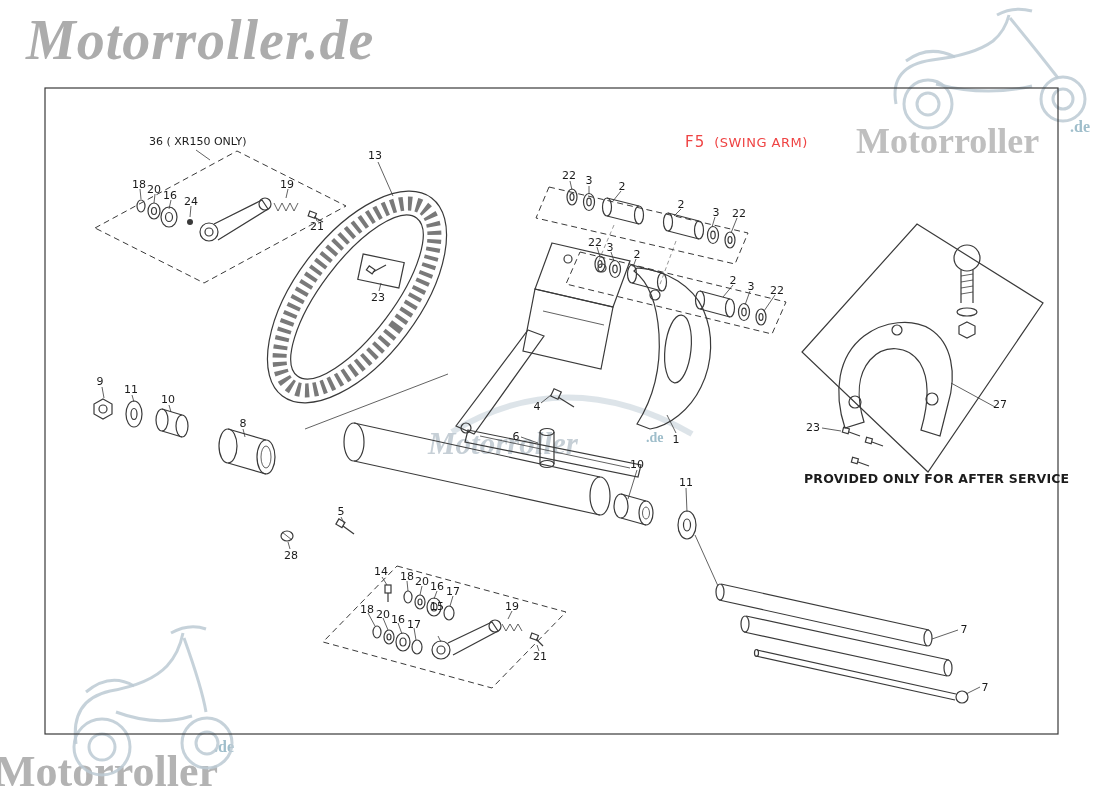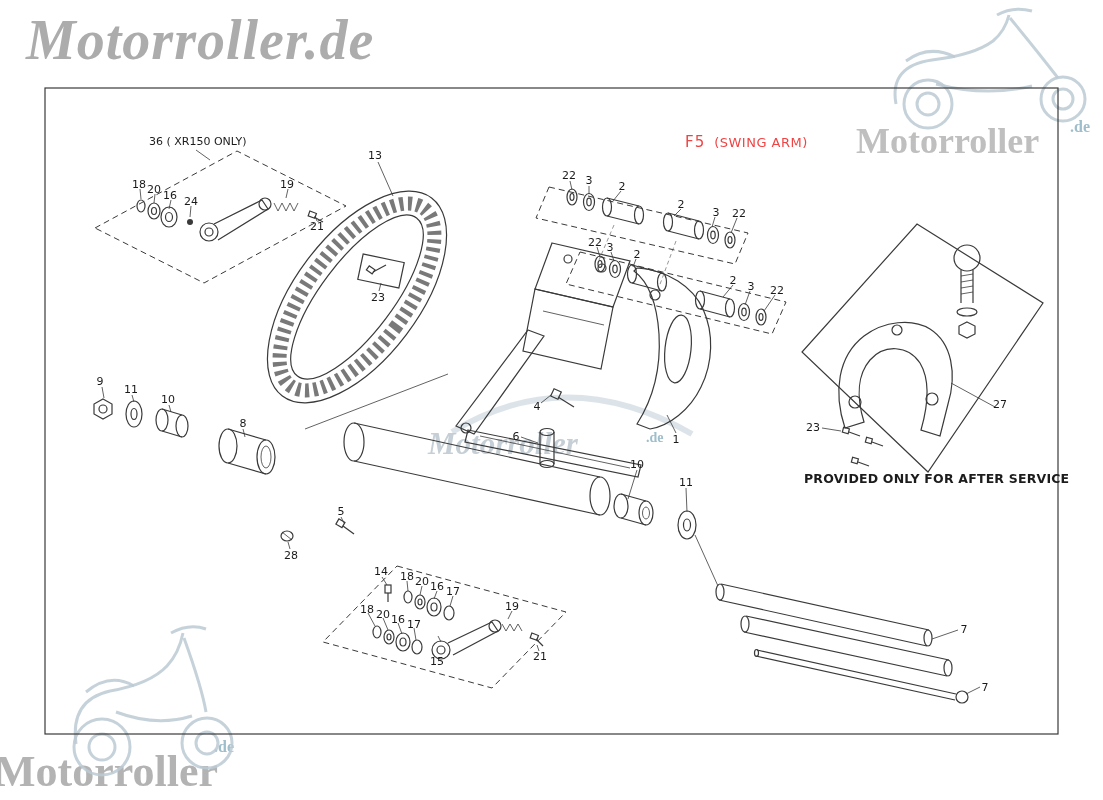--- a/index.html
+++ b/index.html
@@ -373,19 +373,19 @@
       <span class="part-label" style="left: 381px; top: 571px;">14</span>
       <span class="part-label" style="left: 407px; top: 576px;">18</span>
       <span class="part-label" style="left: 422px; top: 581px;">20</span>
       <span class="part-label" style="left: 437px; top: 586px;">16</span>
       <span class="part-label" style="left: 453px; top: 591px;">17</span>
       <span class="part-label" style="left: 512px; top: 606px;">19</span>
       <span class="part-label" style="left: 367px; top: 609px;">18</span>
       <span class="part-label" style="left: 383px; top: 614px;">20</span>
       <span class="part-label" style="left: 398px; top: 619px;">16</span>
       <span class="part-label" style="left: 414px; top: 624px;">17</span>
-      <span class="part-label" style="left: 437px; top: 661px;">15</span>
+      <span class="part-label" style="left: 437px; top: 606px;">15</span>
       <span class="part-label" style="left: 540px; top: 656px;">21</span>
       <span class="part-label" style="left: 964px; top: 629px;">7</span>
       <span class="part-label" style="left: 985px; top: 687px;">7</span>
     </div>
 
 </div>
 
 </body></html>

